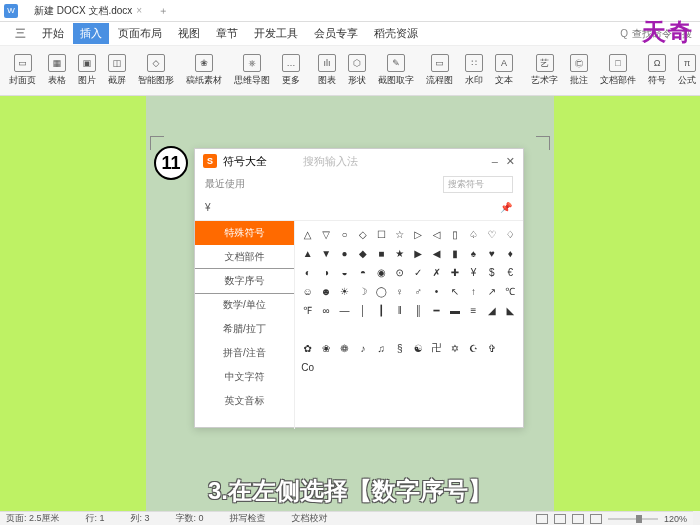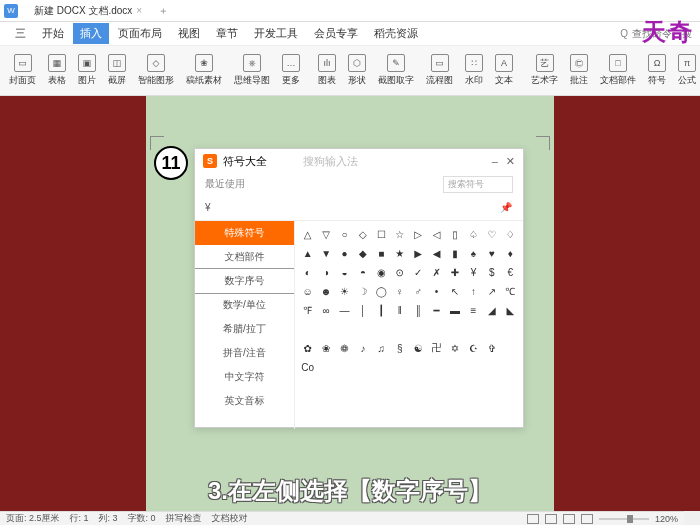--- a/index.html
+++ b/index.html
@@ -13,42 +13,42 @@
 .menu-item{padding:3px 7px;font-size:11px;color:#333;cursor:pointer}
 .menu-item.active{background:#4a90e2;color:#fff}
 .search-area{margin-left:auto;display:flex;align-items:center;gap:4px;font-size:10px;color:#888}
 .search-inp{border:none;font-size:10px;width:60px;outline:none}
 .ribbon{height:50px;background:#f7f7f7;display:flex;align-items:center;padding:2px 6px;gap:6px;border-bottom:1px solid #ddd}
 .rib-btn{display:flex;flex-direction:column;align-items:center;gap:2px;padding:2px 3px;cursor:pointer}
 .rib-ico{width:18px;height:18px;border:1px solid #888;border-radius:2px;display:flex;align-items:center;justify-content:center;font-size:9px;color:#555}
 .rib-lbl{font-size:9px;color:#333;white-space:nowrap}
 .rib-sep{width:1px;height:36px;background:#ddd}
 .watermark{position:absolute;top:16px;right:6px;font-size:24px;font-weight:bold;color:#a21caf;letter-spacing:2px}
-.canvas{position:absolute;top:96px;left:0;right:0;bottom:14px;background:#7f1d1d;display:flex;justify-content:center}
+.canvas{position:absolute;top:96px;left:0;right:0;bottom:14px;background:#bef264;display:flex;justify-content:center}
 .page{width:408px;height:100%;background:#c1d9b9;position:relative}
 .corner{position:absolute;width:14px;height:14px;border:1px solid #888}
 .corner.tl{top:40px;left:4px;border-right:none;border-bottom:none}
 .corner.tr{top:40px;right:4px;border-left:none;border-bottom:none}
 .step-badge{position:absolute;top:50px;left:8px;width:34px;height:34px;border:2.5px solid #000;border-radius:50%;display:flex;align-items:center;justify-content:center;font-size:18px;font-weight:bold;background:#fff;z-index:5}
 .dialog{position:absolute;top:52px;left:48px;width:330px;height:280px;background:#fff;border:1px solid #ccc;box-shadow:0 2px 8px rgba(0,0,0,0.15);z-index:4}
 .dlg-title{height:24px;display:flex;align-items:center;padding:0 8px;font-size:11px;gap:6px}
 .dlg-logo{width:14px;height:14px;background:#ff6a00;border-radius:2px;color:#fff;font-size:9px;display:flex;align-items:center;justify-content:center;font-weight:bold}
 .dlg-ctrl{margin-left:auto;display:flex;gap:8px;color:#666;font-size:11px}
 .dlg-sub{height:22px;display:flex;align-items:center;padding:0 10px;font-size:10px;color:#888;gap:28px}
 .dlg-search{margin-left:auto;border:1px solid #ddd;padding:1px 4px;font-size:9px;width:70px;color:#aaa}
 .dlg-recent{height:26px;display:flex;align-items:center;padding:0 10px;font-size:10px;color:#555;border-bottom:1px solid #eee;gap:14px}
 .dlg-body{display:flex;height:208px}
 .cat-list{width:100px;border-right:1px solid #eee;overflow:hidden}
 .cat-item{padding:5px 8px;font-size:10px;color:#555;cursor:pointer;text-align:center}
 .cat-item.active{background:#ff6a00;color:#fff}
 .cat-item.highlight{outline:1px solid #999}
 .sym-grid{flex:1;padding:4px;display:grid;grid-template-columns:repeat(12,1fr);grid-auto-rows:18px;gap:1px;overflow:hidden}
 .sym{display:flex;align-items:center;justify-content:center;font-size:10px;color:#333;cursor:pointer}
 .caption{position:absolute;bottom:18px;left:50%;transform:translateX(-50%);font-size:24px;font-weight:bold;color:#fff;text-shadow:1px 1px 0 #555,-1px -1px 0 #555,1px -1px 0 #555,-1px 1px 0 #555;z-index:10;white-space:nowrap}
-.statusbar{position:absolute;bottom:0;left:0;right:16px;height:14px;background:#f3f3f3;border-top:1px solid #ddd;display:flex;align-items:center;padding:0 6px;font-size:9px;color:#555;gap:10px}
+.statusbar{position:absolute;bottom:0;left:0;right:7px;height:14px;background:#f3f3f3;border-top:1px solid #ddd;display:flex;align-items:center;padding:0 6px;font-size:9px;color:#555;gap:26px}
 .sb-right{margin-left:auto;display:flex;align-items:center;gap:6px}
 .sb-ico{width:12px;height:10px;border:1px solid #888}
 .zoom-slider{width:50px;height:2px;background:#ccc;position:relative}
 .zoom-thumb{position:absolute;left:28px;top:-3px;width:6px;height:8px;background:#888}
 </style>
 </head>
 <body>
 
 <div class="titlebar">
   <div class="app-icon">W</div>

